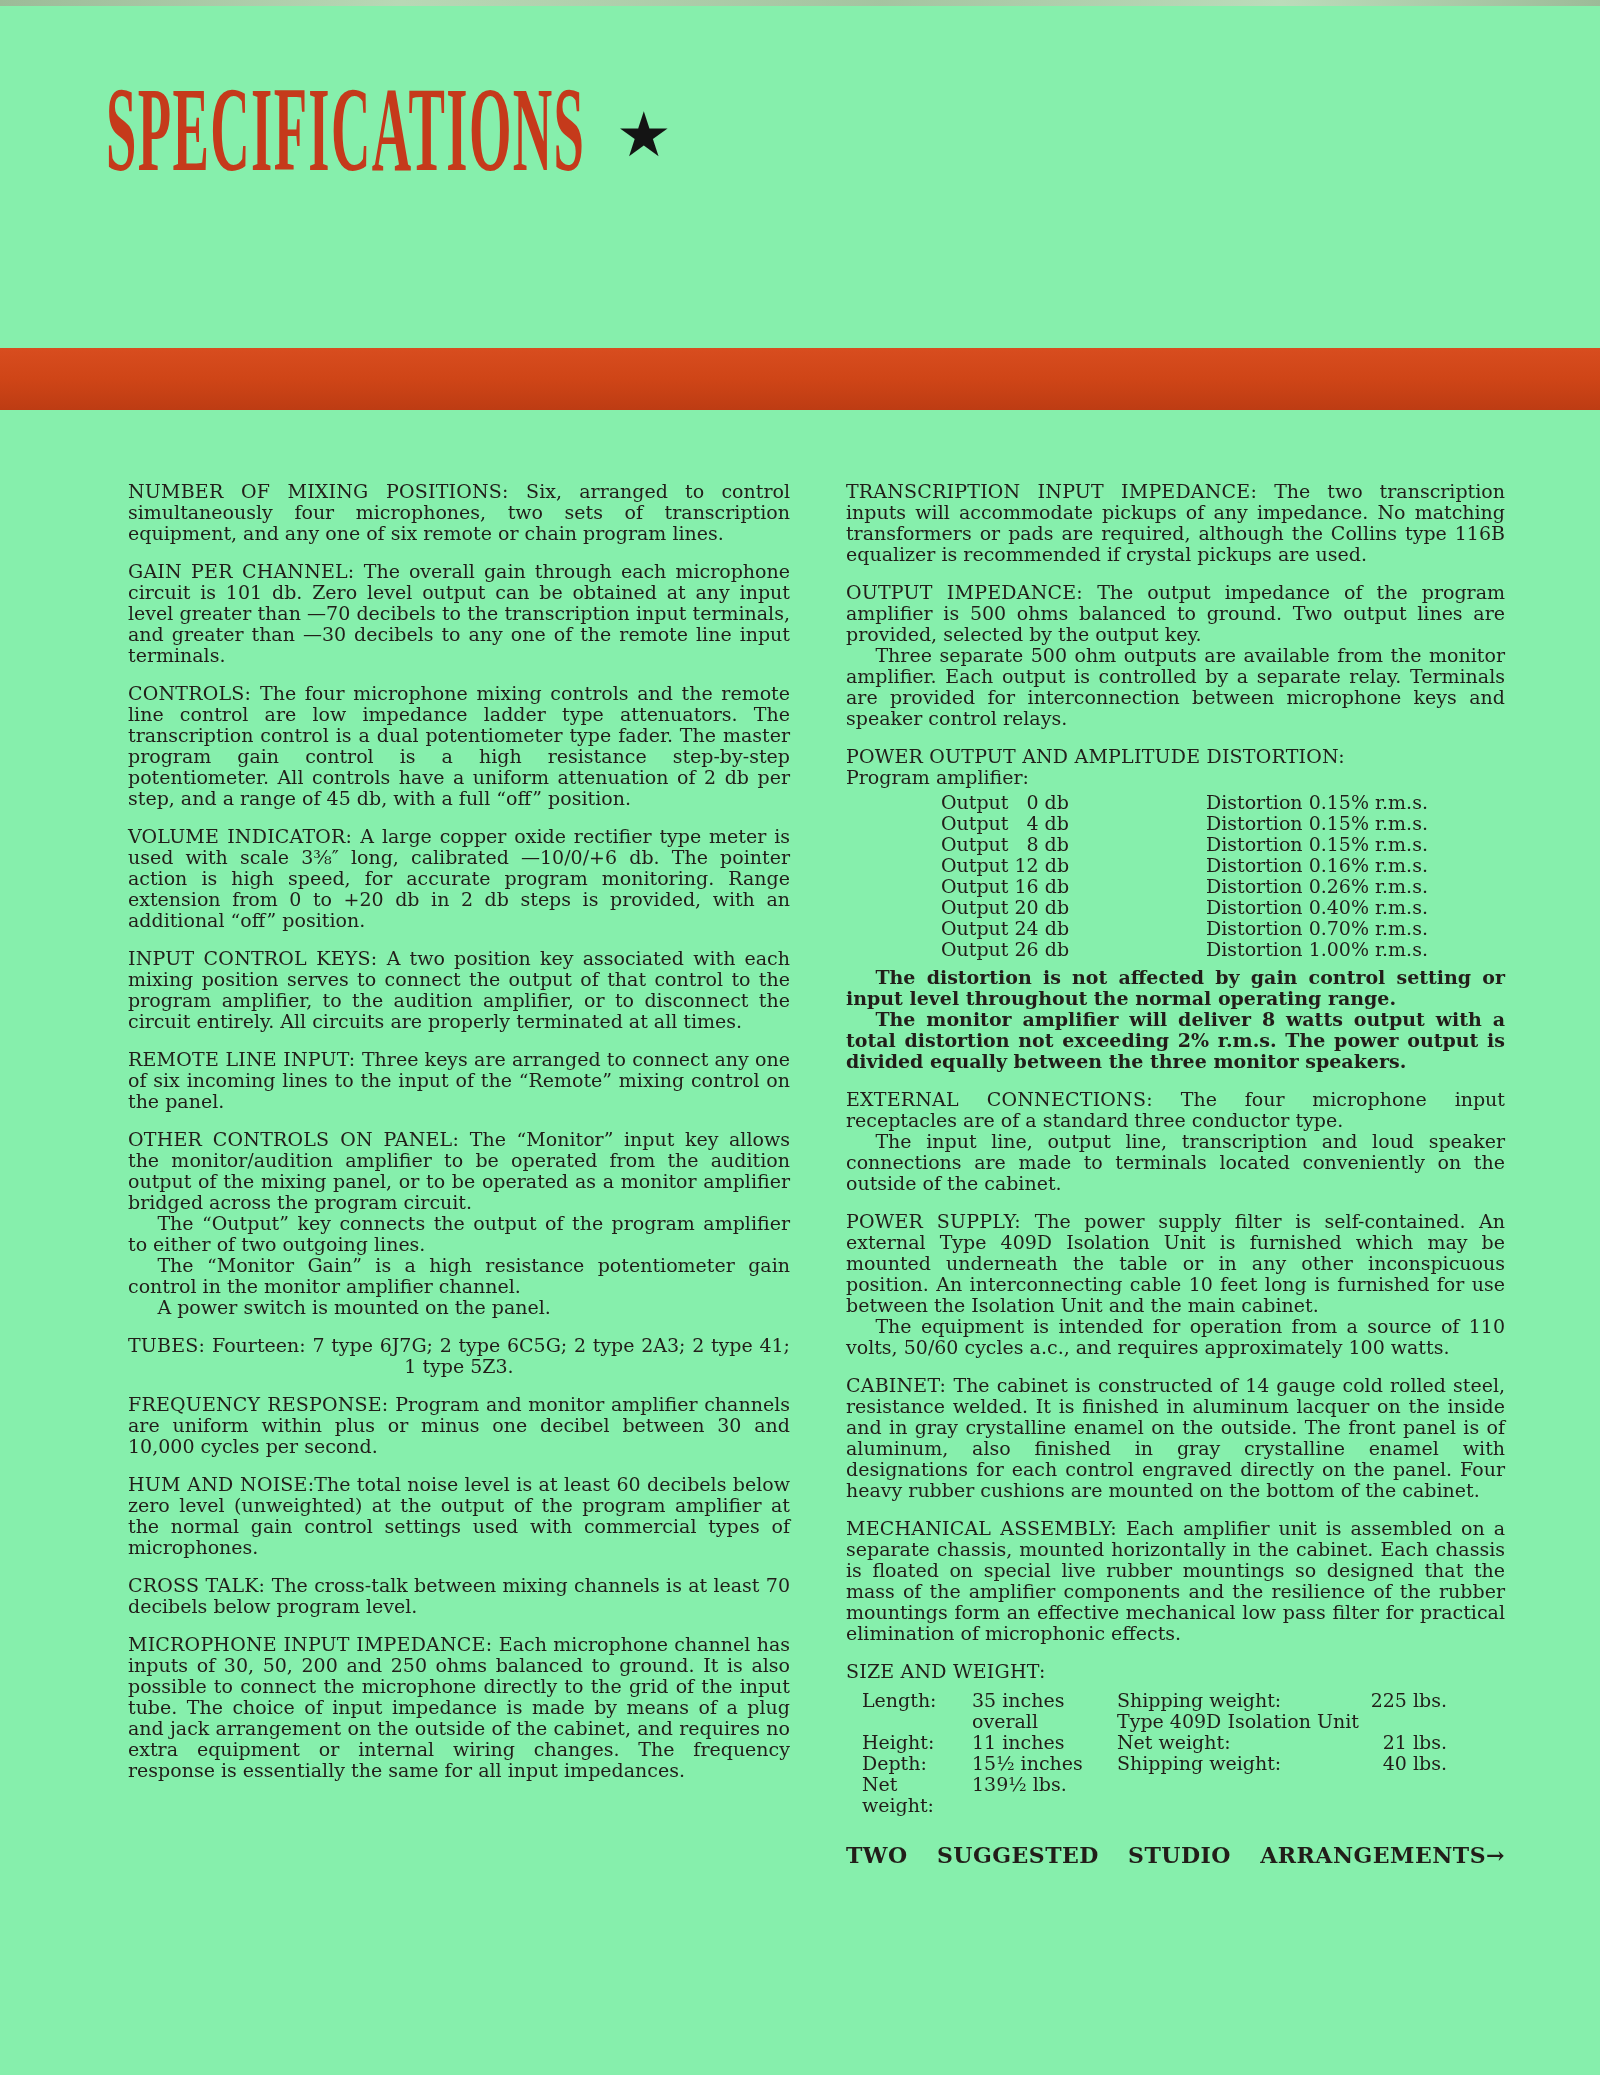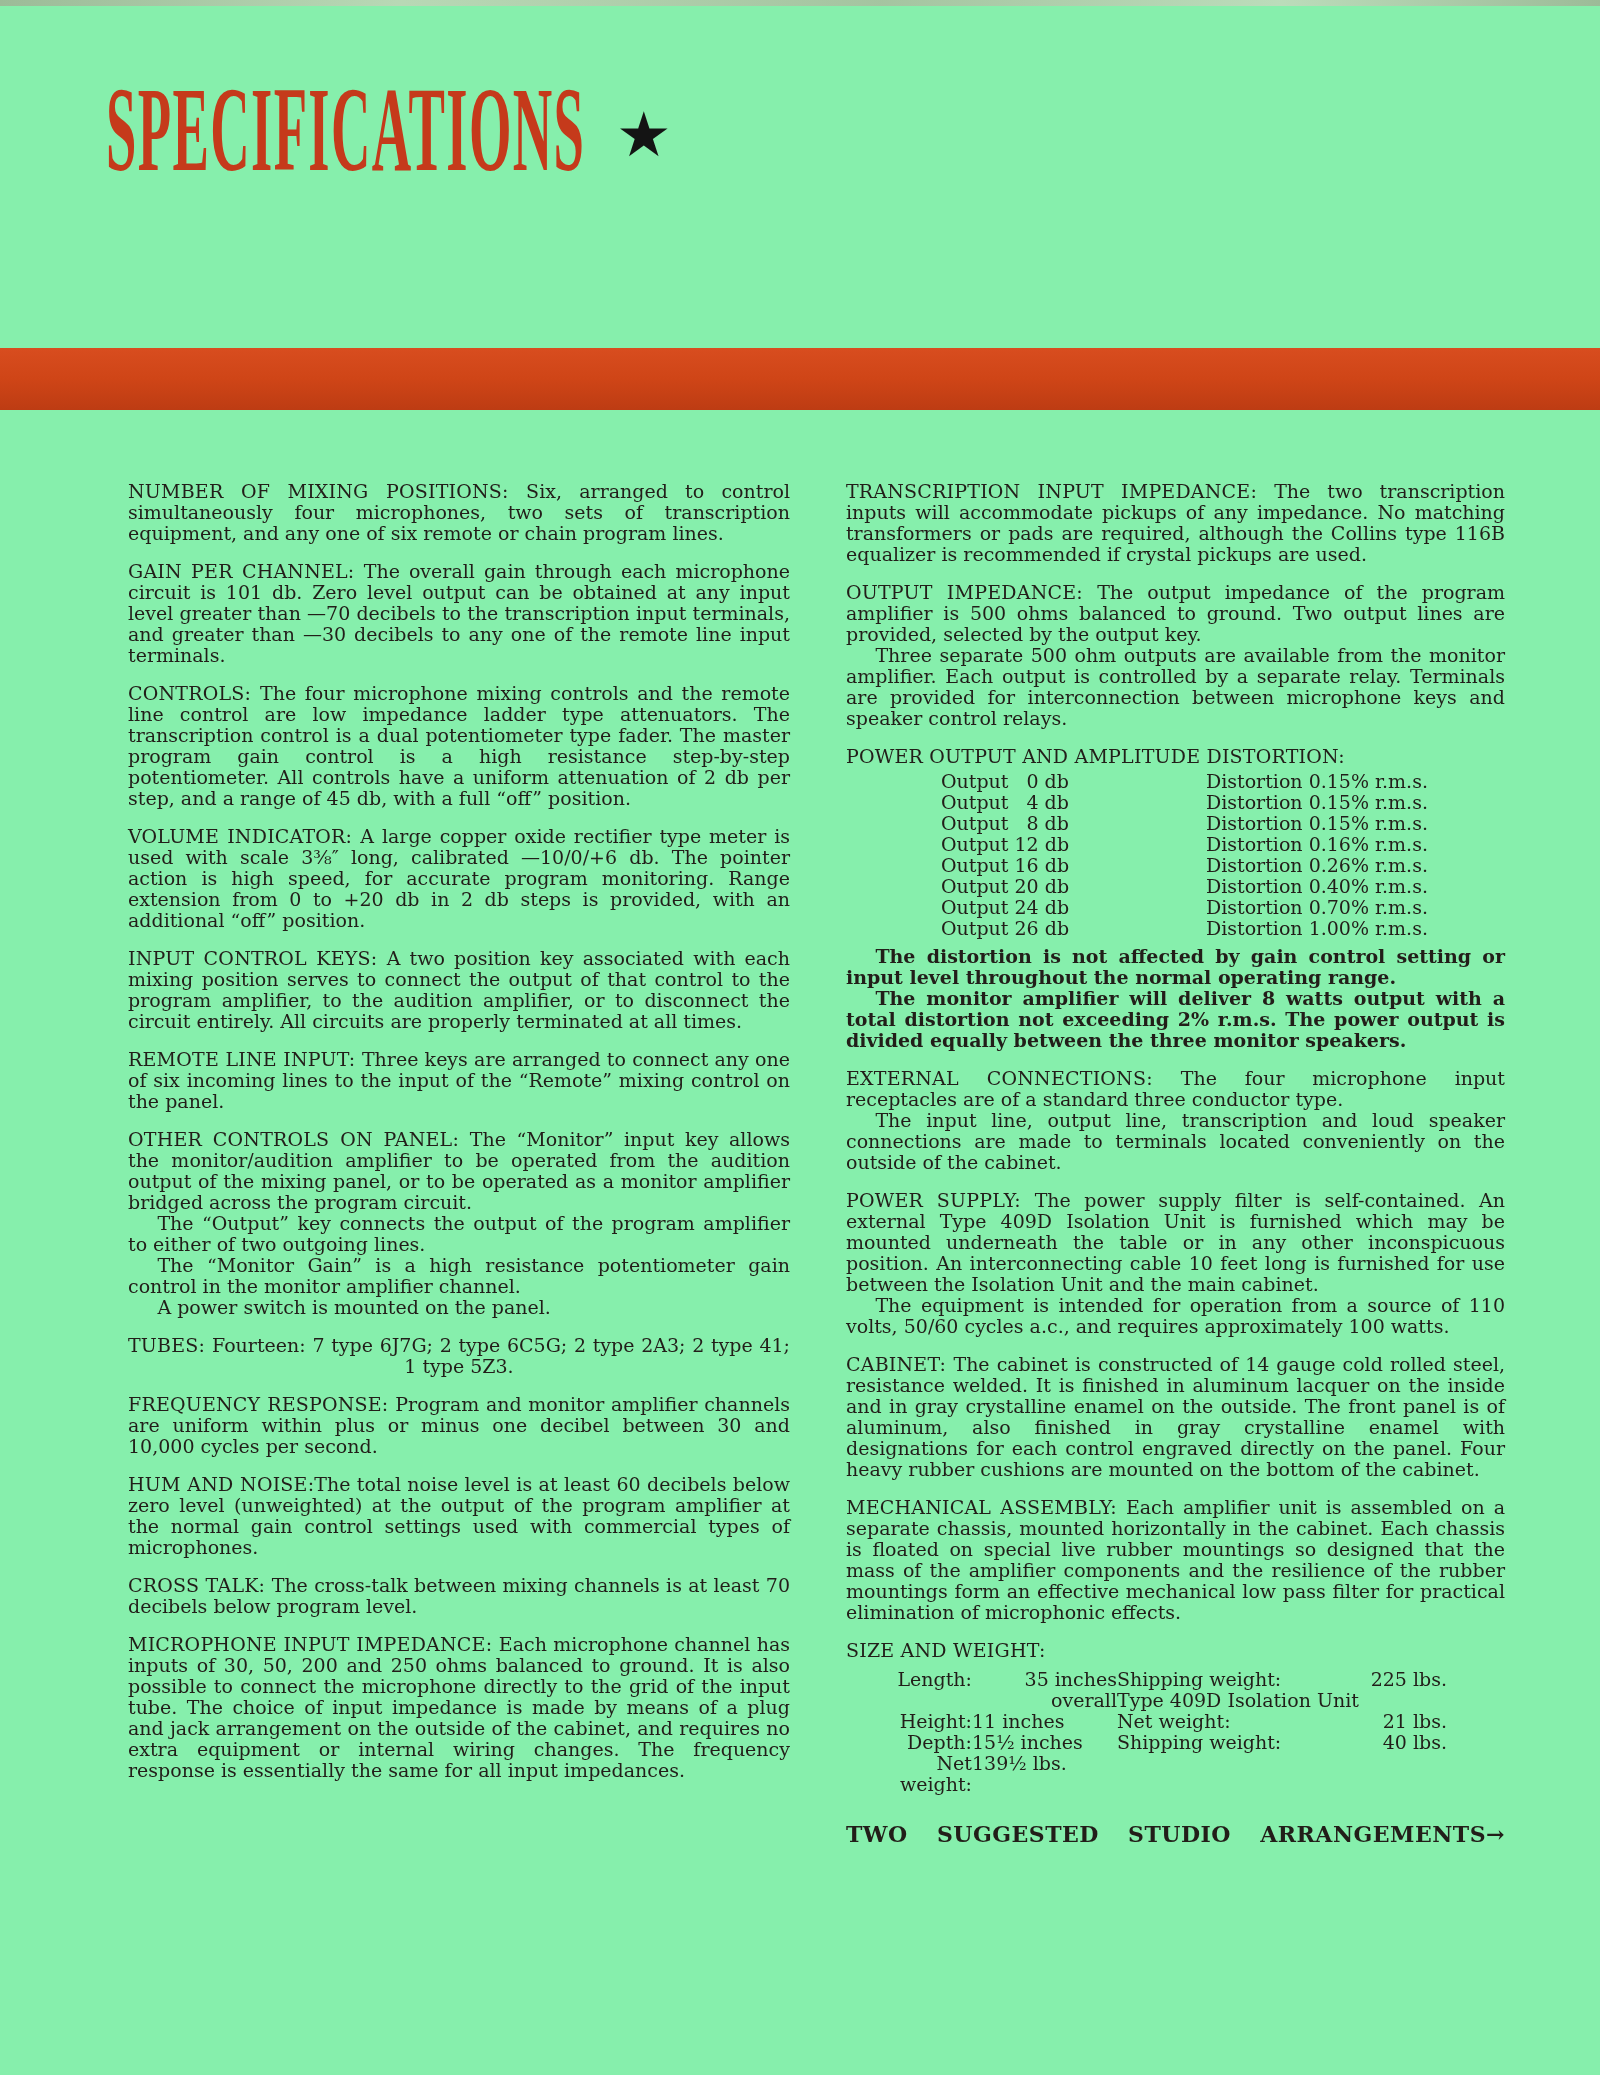--- a/index.html
+++ b/index.html
@@ -46,21 +46,21 @@
   .section { margin:0 0 17px 0; }
   .section p { margin:0; }
   p.cont { text-indent:1.55em; }
   .heading { letter-spacing:0.2px; }
   .tubes { text-align-last:center; }
   .po-table { margin:4px 0 0 95px; text-align:left; }
   .po-row { display:grid; grid-template-columns:265px auto; }
   .lvl { display:inline-block; min-width:24px; text-align:right; }
   .po-notes { margin-top:7px;font-weight:bold; }
   .sw-wrap { display:flex; margin-top:8px; text-align:left; }
-  .sw-left  { width:255px; margin-left:16px;text-align:right; }
+  .sw-left  { width:255px; margin-left:16px; }
   .sw-right { width:330px; }
   .sw-row  { display:flex; }
   .sw-l1 { flex:0 0 110px; }
   .sw-row-r { display:flex; justify-content:space-between; }
   .footer {
     margin-top:24px;
     font-weight:700; font-size:22px; line-height:30px;
     letter-spacing:0.5px;
     text-align:justify; text-align-last:justify;
   }
@@ -141,20 +141,21 @@
         <p><span class="heading">TRANSCRIPTION INPUT IMPEDANCE: </span><span>The two transcription inputs will accommodate pickups of any impedance. No matching transformers or pads are required, although the Collins type 116B equalizer is recommended if crystal pickups are used.</span></p>
       </div>
 
       <div class="section">
         <p><span class="heading">OUTPUT IMPEDANCE: </span><span>The output impedance of the program amplifier is 500 ohms balanced to ground. Two output lines are provided, selected by the output key.</span></p>
         <p class="cont">Three separate 500 ohm outputs are available from the monitor amplifier. Each output is controlled by a separate relay. Terminals are provided for interconnection between microphone keys and speaker control relays.</p>
       </div>
 
       <div class="section">
         <p><span class="heading">POWER OUTPUT AND AMPLITUDE DISTORTION:</span></p>
+        <p>Program amplifier:</p>
 
         <div class="po-table">
           <div class="po-row">
             <span class="po-out"><span>Output</span> <span class="lvl">0</span> <span>db</span></span>
             <span class="po-dist"><span>Distortion</span> <span>0.15%</span> <span>r.m.s.</span></span>
           </div>
           <div class="po-row">
             <span class="po-out"><span>Output</span> <span class="lvl">4</span> <span>db</span></span>
             <span class="po-dist"><span>Distortion</span> <span>0.15%</span> <span>r.m.s.</span></span>
           </div>

